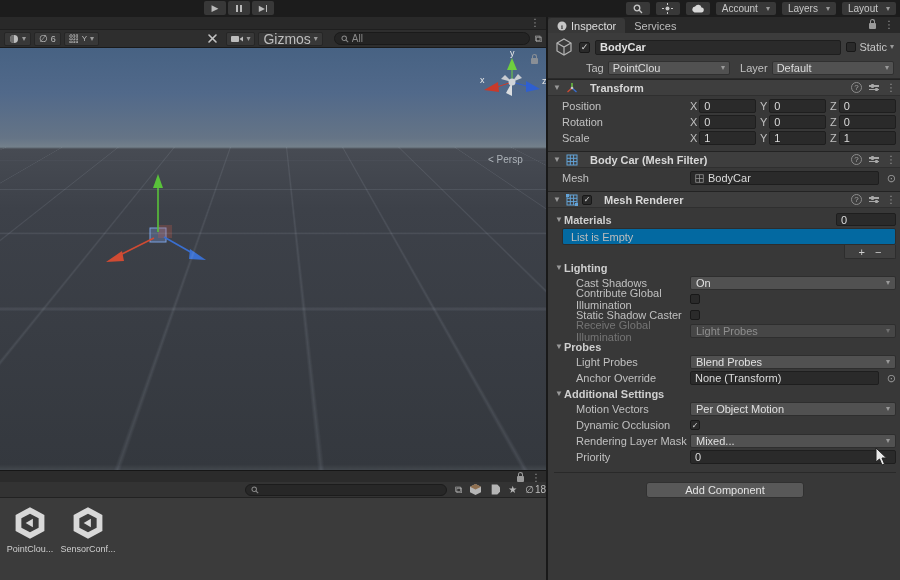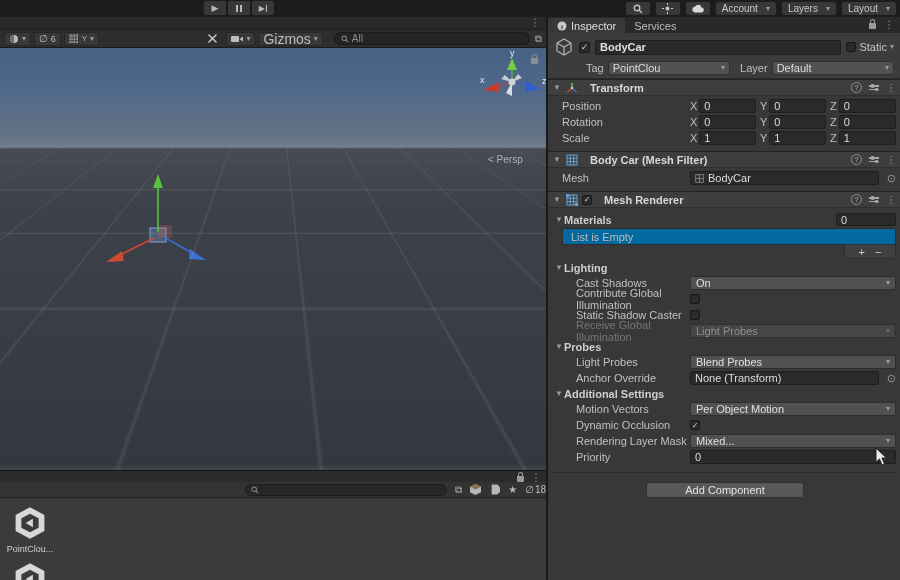--- a/index.html
+++ b/index.html
@@ -58,21 +58,21 @@
   
   .proj-tabstrip { position:relative; height:12px; background:#2b2b2b; border-top:1px solid #161616; }
   .proj-tabstrip .icons { position:absolute; right:5px; top:1px; display:flex; gap:7px; align-items:center; }
   .proj-toolbar { height:16px; background:#333333; border-bottom:1px solid #222;
     display:flex; align-items:center; }
   .proj-search { margin-left:245px; width:210px; height:12px; background:#272727; border:1px solid #1c1c1c;
     border-radius:6px; display:flex; align-items:center; padding:0 5px; gap:3px; }
   .proj-search input { flex:1; background:transparent; border:none; outline:none; color:#cfcfcf; font-size:10px; font-family:inherit; }
   .proj-icons { display:flex; align-items:center; gap:8px; margin-left:8px; color:#b5b5b5; }
   .hidden-count { display:flex; align-items:center; gap:1px; color:#bdbdbd; font-size:10px; }
-  .proj-content { height:82px; background:#3b3b3b; display:flex; align-items:flex-start; padding:6px 4px; gap:6px;flex-direction:column; }
+  .proj-content { height:82px; background:#3b3b3b; display:flex; align-items:flex-start; padding:6px 4px; gap:6px; }
   .asset { width:52px; display:flex; flex-direction:column; align-items:center; gap:2px; }
   .asset .thumb { width:38px; height:38px; display:flex; align-items:center; justify-content:center; }
   .asset .alabel { font-size:9px; color:#cfcfcf; white-space:nowrap; }
 
   
   .inspector { position:absolute; left:548px; top:17px; width:352px; height:563px; background:#383838; }
   .insp-tabbar { position:relative; height:16px; background:#292929; display:flex; align-items:flex-end; }
   .tab { height:15px; display:flex; align-items:center; gap:4px; padding:0 9px; font-size:11px; color:#bdbdbd; }
   .tab.active { background:#383838; border-radius:3px 3px 0 0; color:#dedede; }
   .insp-tabbar .icons { position:absolute; right:6px; top:2px; display:flex; gap:8px; align-items:center; }

